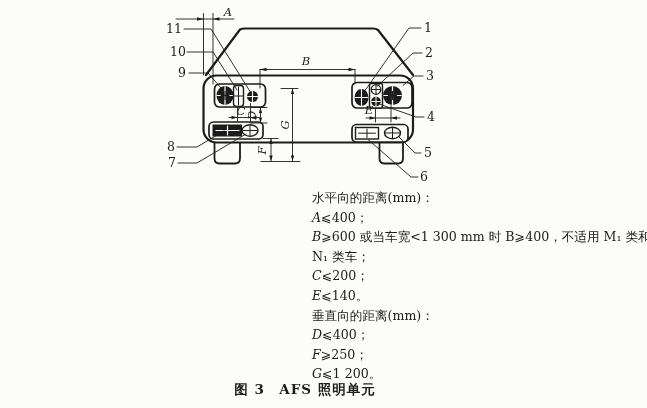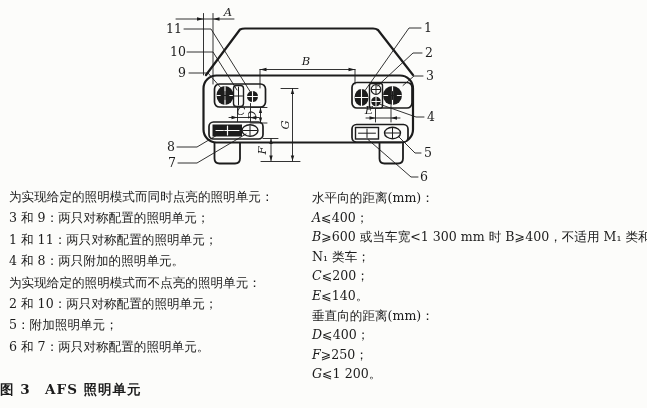--- a/index.html
+++ b/index.html
@@ -6,21 +6,21 @@
   .page{position:relative;width:647px;height:408px;background:#fcfcfa;overflow:hidden;
         font-family:"DejaVu Serif","Liberation Serif",serif;color:#1c1c1c;}
   .diagram-svg{position:absolute;left:0;top:0;}
   svg text{font-family:"DejaVu Serif","Liberation Serif",serif;fill:#1c1c1c;}
   .partnum{font-size:12.5px;}
   .dimletter{font-size:11.5px;font-style:italic;}
   .notes-left{position:absolute;left:9px;top:186px;font-size:12.6px;line-height:21.4px;white-space:nowrap;}
   .notes-right{position:absolute;left:312px;top:188px;font-size:12.6px;line-height:19.6px;white-space:nowrap;
                font-family:"DejaVu Serif","DejaVu Sans","Liberation Serif",serif;}
   .expr::first-letter{font-style:italic;}
-  .caption{position:absolute;top:381px;left:0;width:610px;
+  .caption{position:absolute;top:381px;left:0;width:610px;text-align:center;
            font-weight:bold;font-size:13.5px;letter-spacing:1px;}
   .ln{height:auto;}
 </style>
 </head>
 <body>
 
 <div class="page">
 
   <svg class="diagram-svg" width="647" height="188" viewBox="0 0 647 188">
     <g stroke="#1c1c1c" fill="none" stroke-linecap="round">
@@ -185,30 +185,20 @@
 
     <text class="dimletter" text-anchor="middle" x="228" y="16">A</text>
     <text class="dimletter" text-anchor="middle" x="306" y="65">B</text>
     <text class="dimletter" text-anchor="middle" x="241" y="114.5">C</text>
     <text class="dimletter" text-anchor="middle" transform="translate(256,115.5) rotate(-90)">D</text>
     <text class="dimletter" text-anchor="middle" x="369" y="114">E</text>
     <text class="dimletter" text-anchor="middle" transform="translate(266,150.5) rotate(-90)">F</text>
     <text class="dimletter" text-anchor="middle" transform="translate(288.5,125) rotate(-90)">G</text>
   </svg>
 
-  <div class="notes-left">
-    <div class="ln">为实现给定的照明模式而同时点亮的照明单元：</div>
-    <div class="ln">3 和 9：两只对称配置的照明单元；</div>
-    <div class="ln">1 和 11：两只对称配置的照明单元；</div>
-    <div class="ln">4 和 8：两只附加的照明单元。</div>
-    <div class="ln">为实现给定的照明模式而不点亮的照明单元：</div>
-    <div class="ln">2 和 10：两只对称配置的照明单元；</div>
-    <div class="ln">5：附加照明单元；</div>
-    <div class="ln">6 和 7：两只对称配置的照明单元。</div>
-  </div>
 
   <div class="notes-right">
     <div class="ln">水平向的距离(mm)：</div>
     <div class="ln expr">A⩽400；</div>
     <div class="ln expr">B⩾600 或当车宽&lt;1 300 mm 时 B⩾400，不适用 M₁ 类和</div>
     <div class="ln">N₁ 类车；</div>
     <div class="ln expr">C⩽200；</div>
     <div class="ln expr">E⩽140。</div>
     <div class="ln">垂直向的距离(mm)：</div>
     <div class="ln expr">D⩽400；</div>

